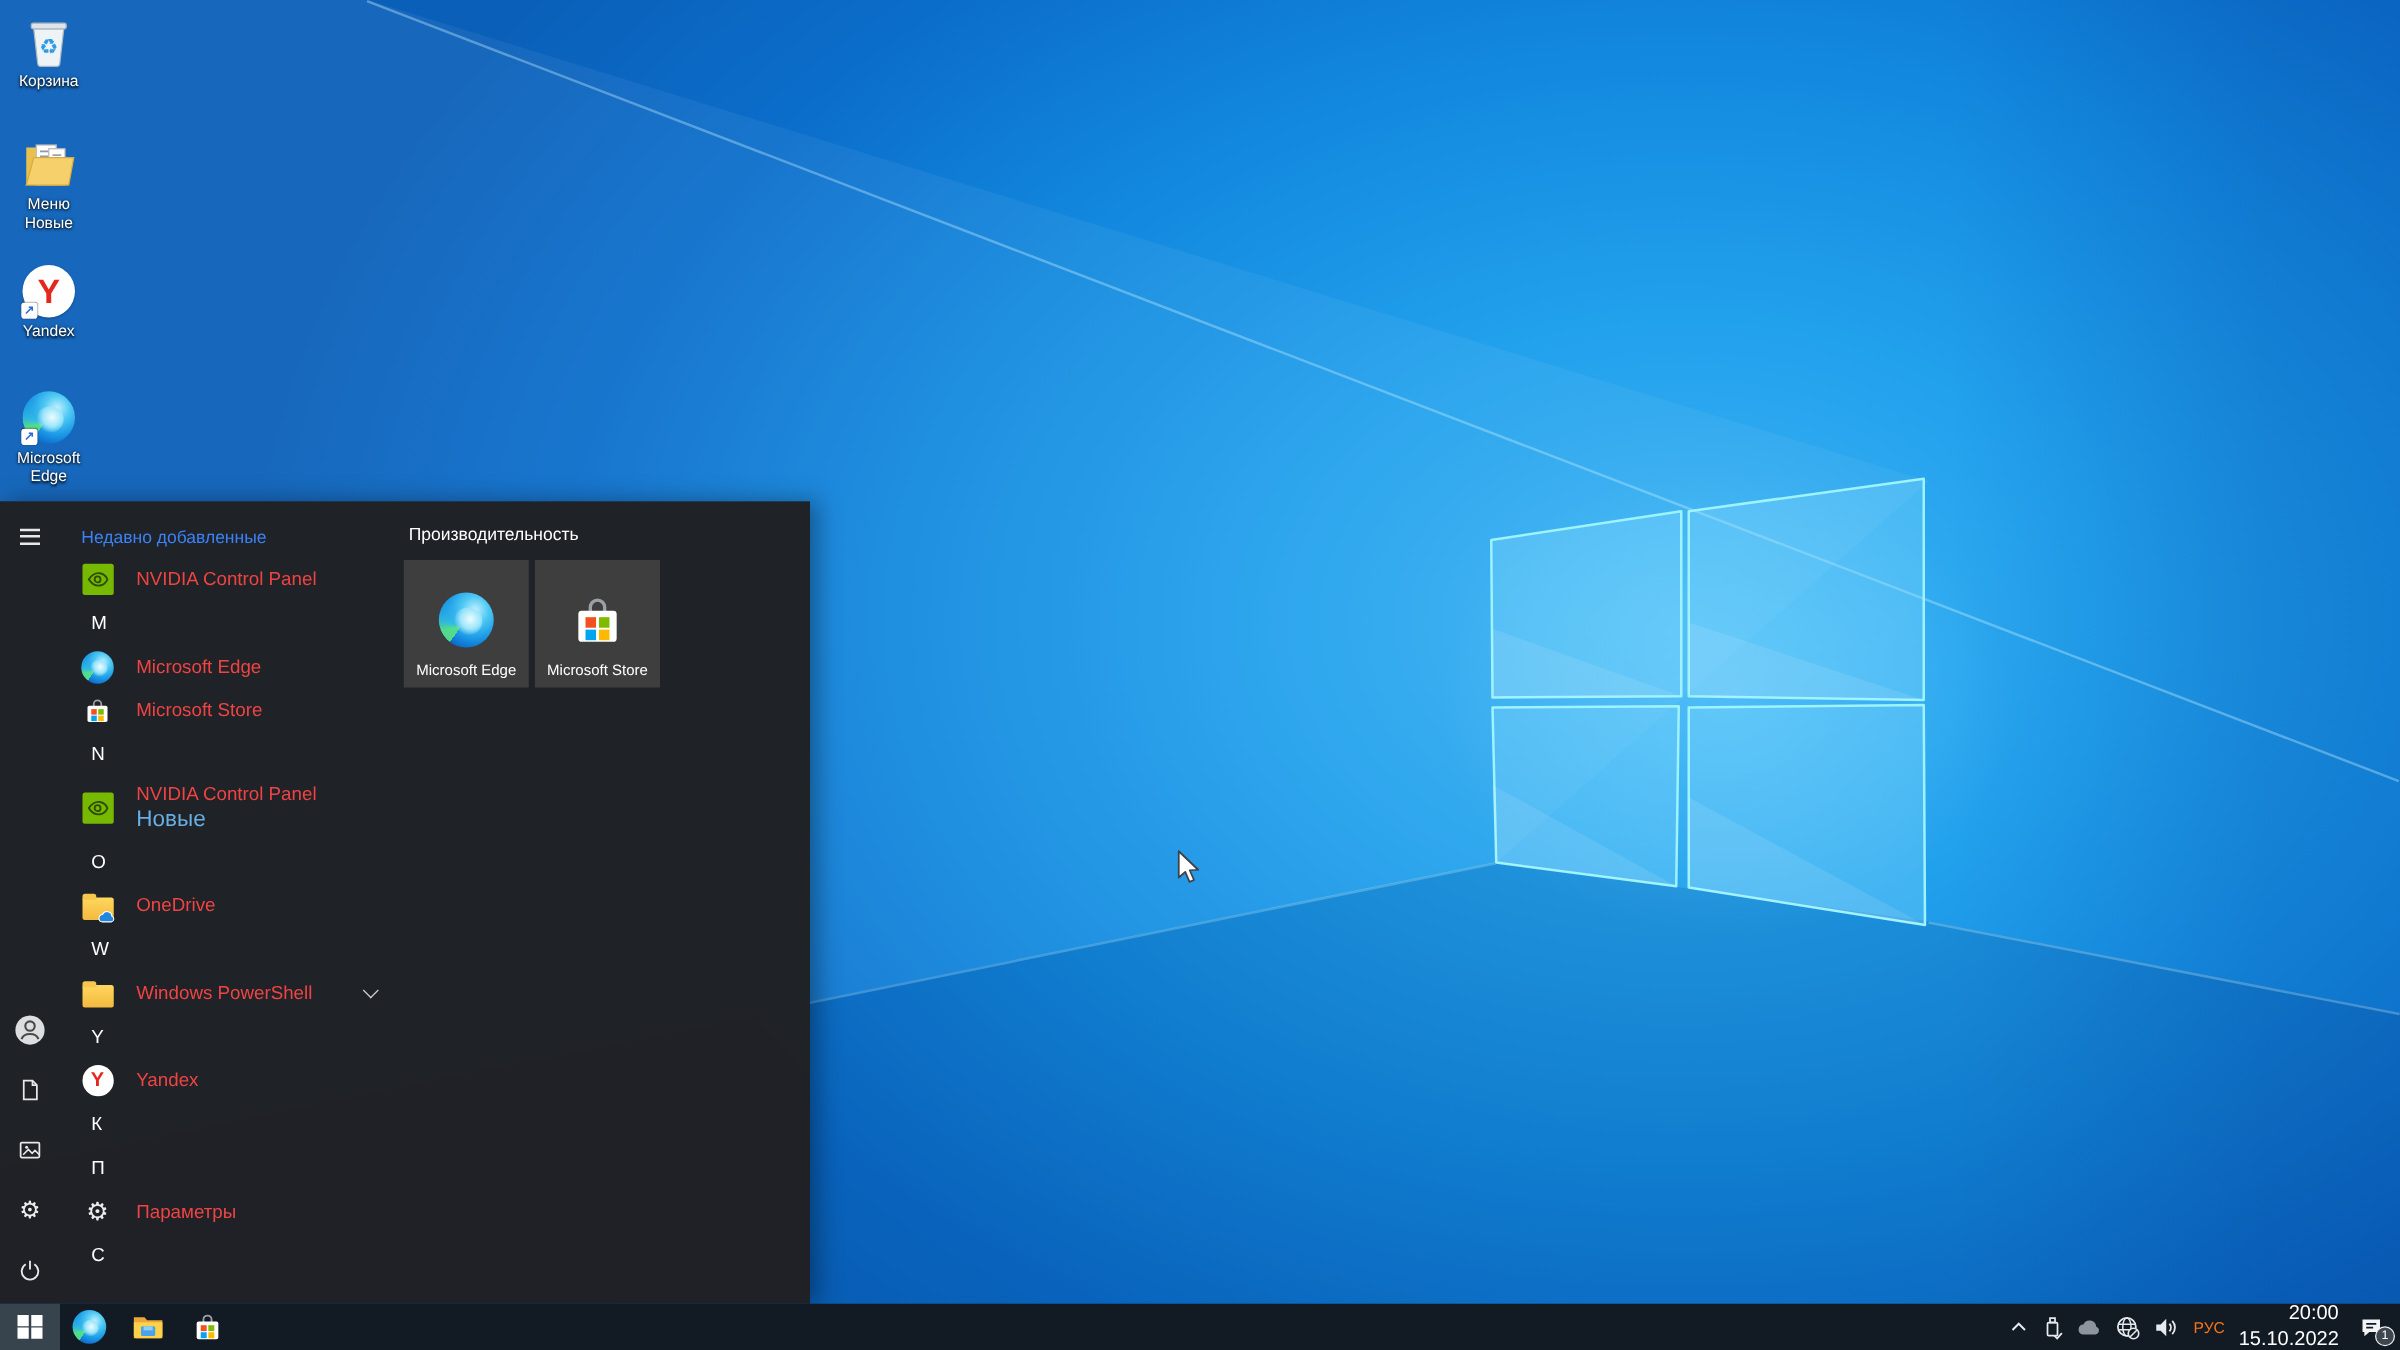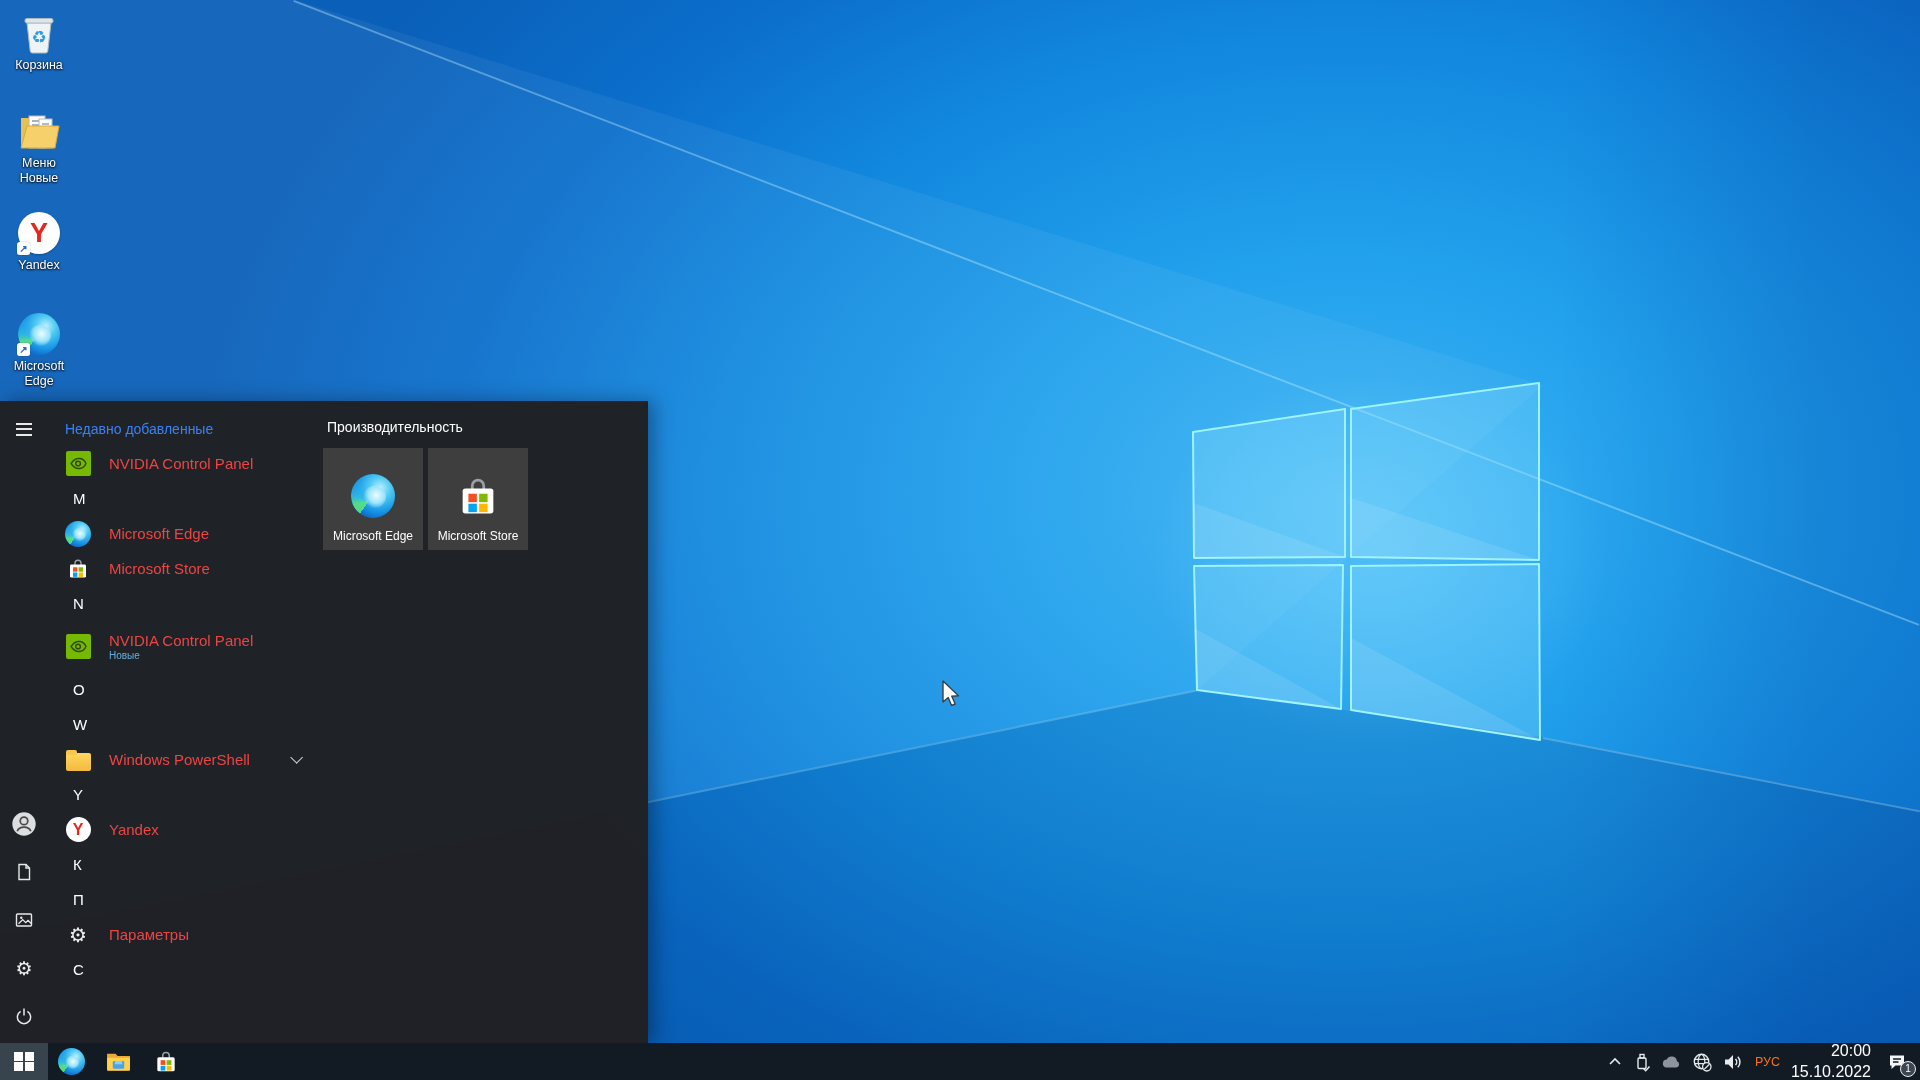--- a/index.html
+++ b/index.html
@@ -53,21 +53,21 @@
   .burger{display:flex;flex-direction:column;gap:3.5px;}
   .burger span{display:block;width:16px;height:2px;background:#e8e8e8;}
   .app-list{position:absolute;left:48px;top:0;width:275px;padding-top:10px;}
   .row{height:35px;display:flex;align-items:center;padding-left:17px;box-sizing:border-box;}
   .row.tall{height:51px;}
   .row.head{font-size:14px;color:#3b82f6;}
   .row.letter{padding-left:25px;font-size:15px;}
   .app-icon{width:26px;height:26px;margin-right:18px;display:flex;align-items:center;justify-content:center;flex:0 0 26px;}
   .app-text{display:flex;flex-direction:column;line-height:1.2;}
   .app-label{font-size:15px;color:#ef4444;white-space:nowrap;}
-  .app-badge{font-size:10px;color:#68aee2;}
+  .app-badge{font-size:18px;color:#68aee2;}
   .chev-down{margin-left:auto;margin-right:24px;width:8px;height:8px;border-right:1.5px solid #cfcfcf;
     border-bottom:1.5px solid #cfcfcf;transform:rotate(45deg) translateY(-3px);}
   .ya-small{width:25px;height:25px;border-radius:50%;background:#fff;display:flex;align-items:center;justify-content:center;
     color:#e5281e;font-weight:bold;font-size:16px;}
   .nv-sq{width:25px;height:25px;background:#76b900;border-radius:2px;display:flex;align-items:center;justify-content:center;}
   .folder{position:relative;width:25px;height:18px;background:linear-gradient(#ffd75e,#f3b93f);border-radius:2px;margin-top:5px;}
   .folder::before{content:"";position:absolute;top:-3.5px;left:0;width:11px;height:5px;background:#f6c74f;border-radius:2px 2px 0 0;}
   .folder .cloud-svg{position:absolute;right:-4px;bottom:-3px;width:18px;height:12px;}
   .gear-glyph{color:#eee;font-size:20px;line-height:1;}
   .tiles{position:absolute;left:323px;top:0;width:240px;}
@@ -265,20 +265,32 @@
           </span>
         </span>
         <span class="app-text">
           <span class="app-label">NVIDIA Control Panel</span>
           <span class="app-badge">Новые</span>
         </span>
       </div>
       <div class="row letter">
         <span>O</span>
       </div>
+      <div class="row app">
+        <span class="app-icon">
+          <span class="folder">
+            <svg class="cloud-svg" viewBox="0 0 22 14">
+              <path d="M5.5 12.5 a3.6 3.6 0 0 1 .6-7.1 4.8 4.8 0 0 1 9.2 1.5 2.9 2.9 0 0 1-.6 5.6 Z" fill="#1f87e0" stroke="#fff" stroke-width="1"></path>
+            </svg>
+          </span>
+        </span>
+        <span class="app-text">
+          <span class="app-label">OneDrive</span>
+        </span>
+      </div>
       <div class="row letter">
         <span>W</span>
       </div>
       <div class="row app">
         <span class="app-icon">
           <span class="folder"></span>
         </span>
         <span class="app-text">
           <span class="app-label">Windows PowerShell</span>
         </span>

